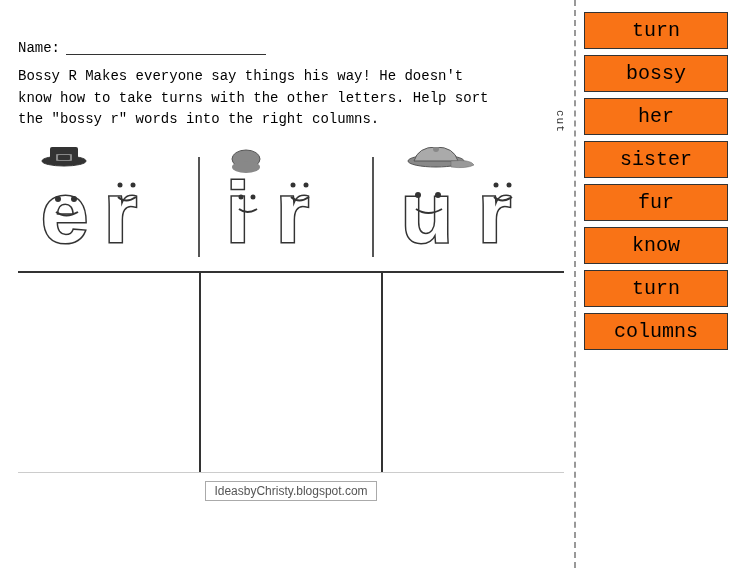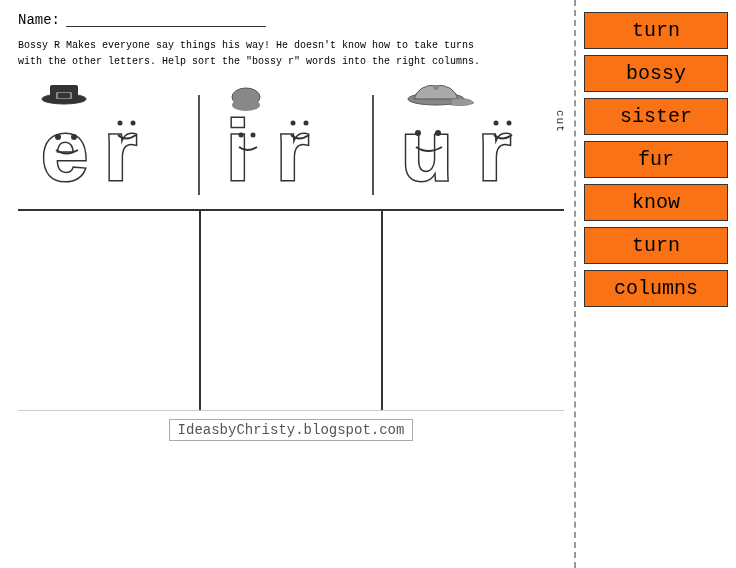--- a/index.html
+++ b/index.html
@@ -28,34 +28,35 @@
       border-right: 2px dashed #999;
     }
 
     
     .name-line {
       display: flex;
       align-items: center;
       margin-bottom: 10px;
       font-size: 14px;
       font-family: 'Courier New', Courier, monospace;
+      margin-top: 28px;
     }
     .name-line-text {
       margin-right: 6px;
       font-size: 14px;
     }
     .name-underline {
       border-bottom: 1.5px solid #333;
       width: 200px;
       height: 14px;
     }
 
     
     .instructions {
-      font-size: 10px;
+      font-size: 14px;
       line-height: 1.55;
       margin-bottom: 12px;
       font-family: 'Courier New', Courier, monospace;
       max-width: 480px;
     }
 
     
     .cut-label {
       position: absolute;
       top: 110px;
@@ -94,23 +95,23 @@
     }
 
     
     .worksheet-footer {
       display: flex;
       justify-content: center;
       align-items: center;
       padding: 8px 0 4px 0;
     }
     .footer-text {
-      font-size: 14px;
+      font-size: 12px;
       color: #555;
-      font-family: Liberation Mono, monospace;
+      font-family: Liberation Sans, sans-serif;
       border: 1px solid #aaa;
       padding: 2px 8px;
     }
 
     
     .word-cards-area {
       width: 160px;
       display: flex;
       flex-direction: column;
       justify-content: flex-start;
@@ -265,19 +266,20 @@
 
     <div class="worksheet-footer">
       <span class="footer-text">IdeasbyChristy.blogspot.com</span>
     </div>
 
   </div>
 
   <div class="word-cards-area">
     <div class="word-card">turn</div>
     <div class="word-card">bossy</div>
+    <div class="word-card">her</div>
     <div class="word-card">sister</div>
     <div class="word-card">fur</div>
     <div class="word-card">know</div>
     <div class="word-card">turn</div>
     <div class="word-card">columns</div>
   </div>
 </div>
 
 </body></html>

